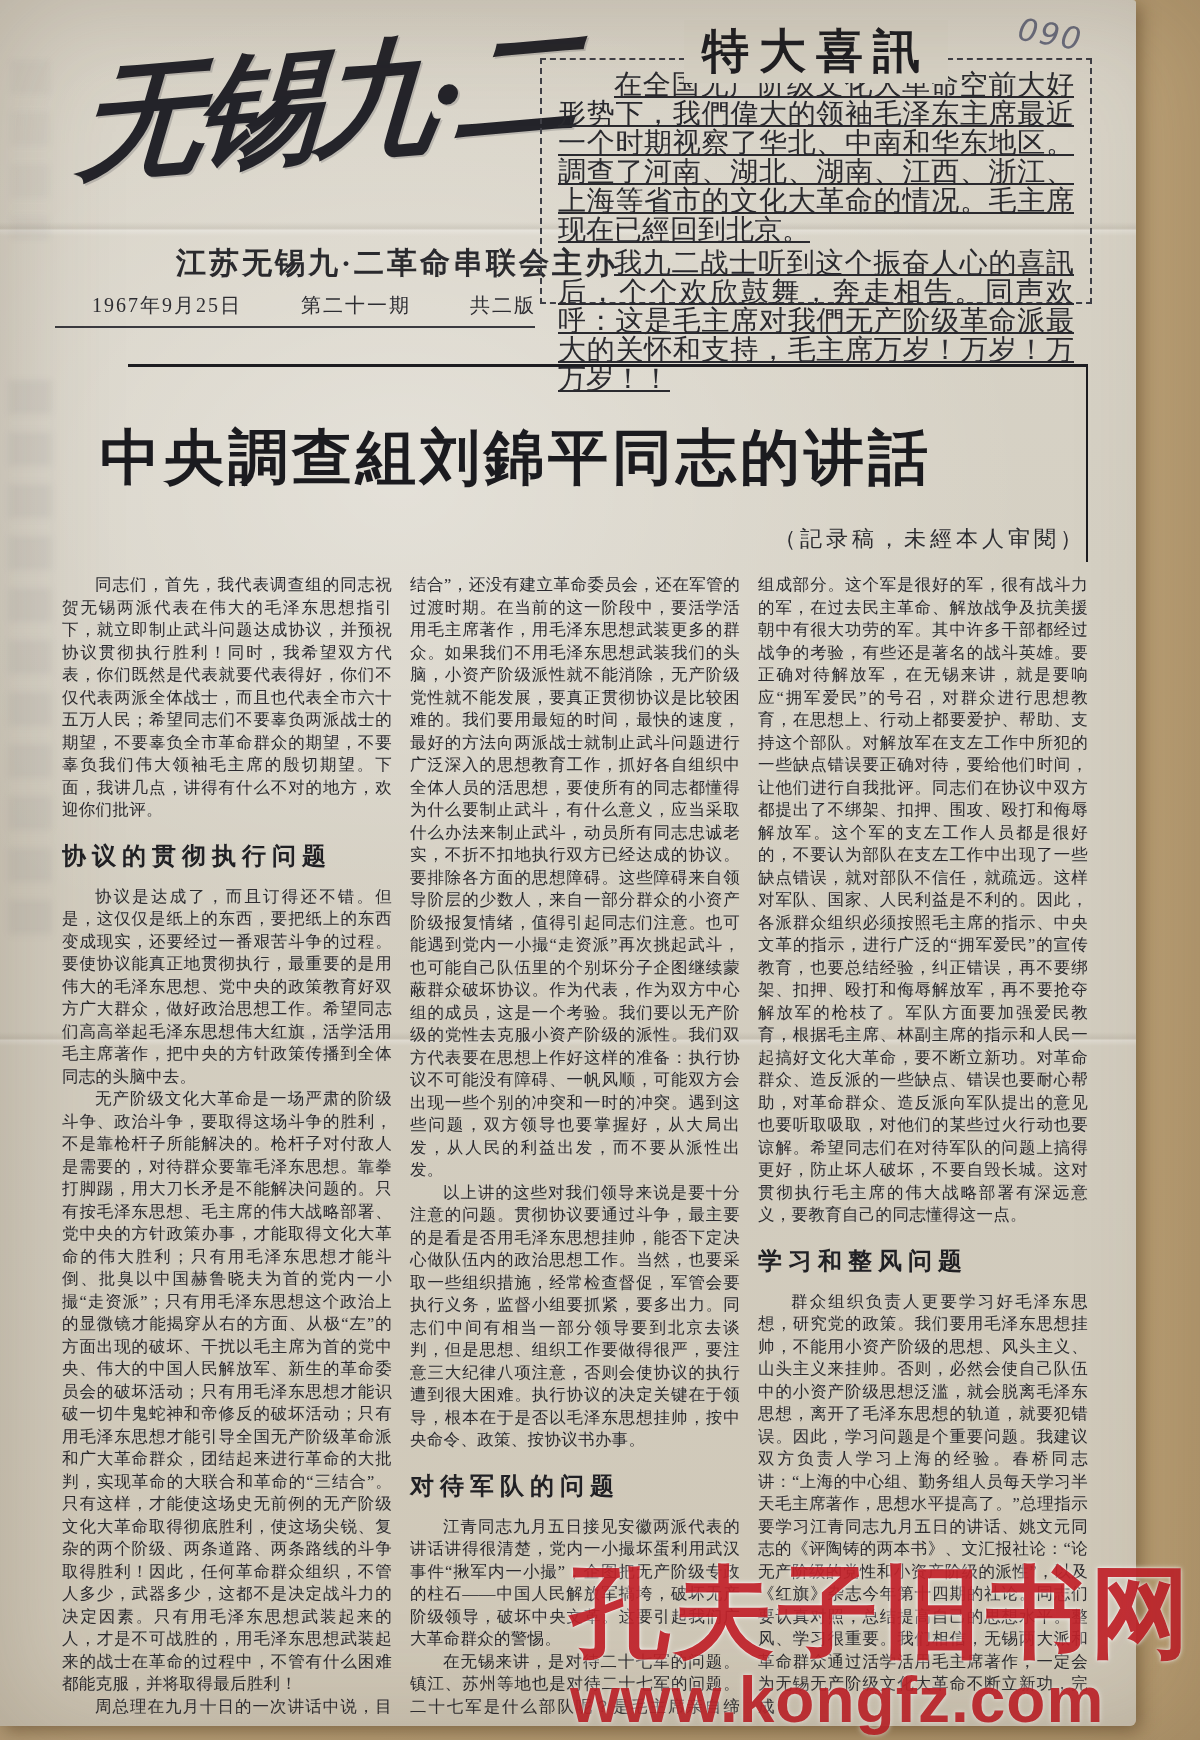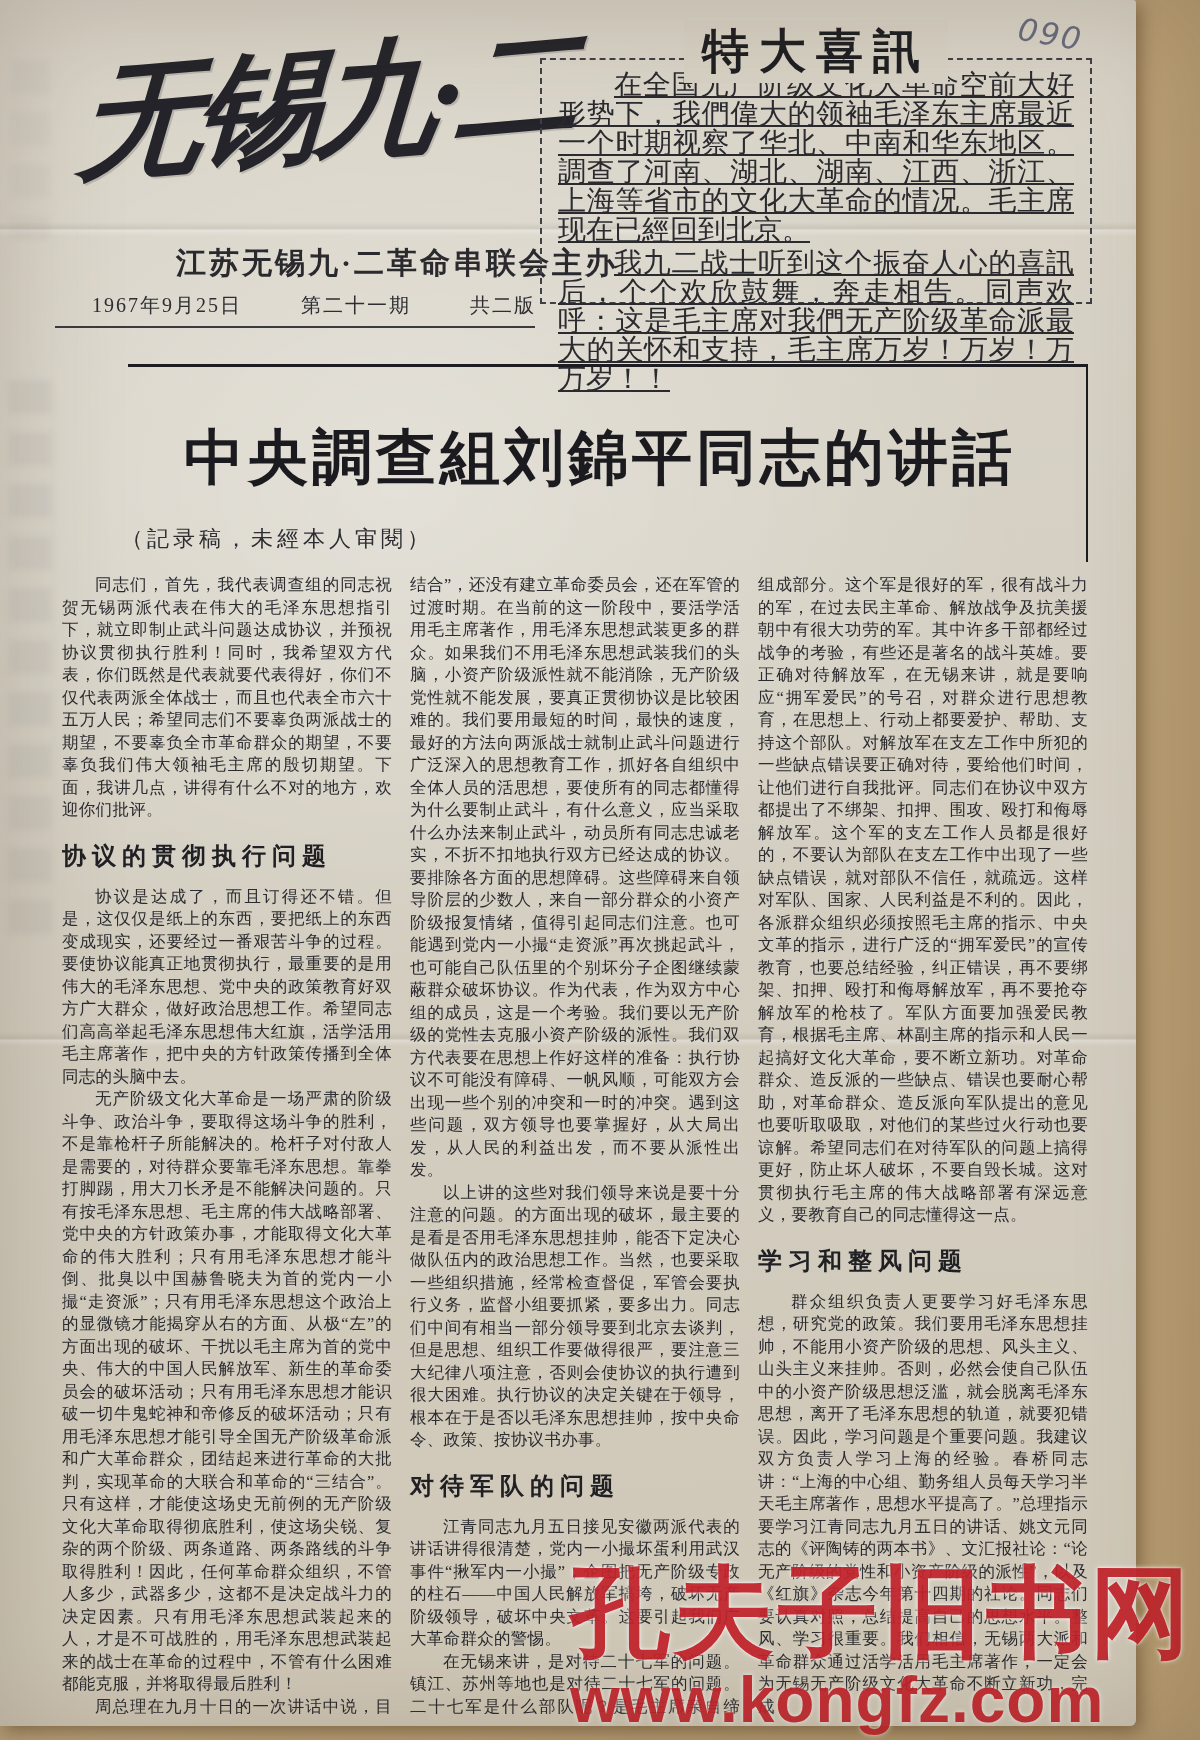--- a/index.html
+++ b/index.html
@@ -47,23 +47,23 @@
     text-indent:2em;text-align:justify;text-decoration:underline;}
   .hw-number{position:absolute;left:1018px;top:16px;font-size:31px;color:#565a70;
     font-style:italic;transform:rotate(10deg);opacity:.85;letter-spacing:2px;
     font-family:"DejaVu Sans","Liberation Sans",sans-serif;}
 
   
   .rule-thick{position:absolute;left:128px;top:364px;width:960px;height:3px;background:#1d1d21;}
   .vrule{position:absolute;left:1086px;top:364px;width:2px;height:198px;background:#1d1d21;}
   .kicker{position:absolute;left:130px;top:382px;width:956px;text-align:center;
     font-size:27px;font-weight:bold;color:#232327;letter-spacing:13px;}
-  .headline{position:absolute;left:100px;top:418px;width:1000px;text-align:center;
+  .headline{position:absolute;left:100px;top:418px;width:1000px;text-align:left;
     font-size:60px;font-weight:bold;color:#1b1b1f;letter-spacing:4px;white-space:nowrap;}
-  .subtitle{position:absolute;left:121px;top:524px;width:956px;text-align:left;
+  .subtitle{position:absolute;left:130px;top:524px;width:956px;text-align:right;
     font-size:22px;color:#2c2c31;letter-spacing:4px;}
 
   
   .columns{position:absolute;left:62px;top:574px;width:1026px;height:1140px;
     display:flex;gap:18px;overflow:hidden;}
   .col{width:330px;flex:0 0 330px;}
   .body-p{margin:0;font-size:16.5px;line-height:22.5px;color:#2b2b30;
     text-align:justify;text-indent:2em;letter-spacing:.3px;}
   .body-p.cont{text-indent:0;}
   .col-heading{margin:18px 0 14px 0;font-size:24px;font-weight:bold;
@@ -111,21 +111,21 @@
   <div class="columns">
     <div class="col">
         <p class="body-p">同志们，首先，我代表调查组的同志祝贺无锡两派代表在伟大的毛泽东思想指引下，就立即制止武斗问题达成协议，并预祝协议贯彻执行胜利！同时，我希望双方代表，你们既然是代表就要代表得好，你们不仅代表两派全体战士，而且也代表全市六十五万人民；希望同志们不要辜负两派战士的期望，不要辜负全市革命群众的期望，不要辜负我们伟大领袖毛主席的殷切期望。下面，我讲几点，讲得有什么不对的地方，欢迎你们批评。</p>
         <h3 class="col-heading">协议的贯彻执行问题</h3>
         <p class="body-p">协议是达成了，而且订得还不错。但是，这仅仅是纸上的东西，要把纸上的东西变成现实，还要经过一番艰苦斗争的过程。要使协议能真正地贯彻执行，最重要的是用伟大的毛泽东思想、党中央的政策教育好双方广大群众，做好政治思想工作。希望同志们高高举起毛泽东思想伟大红旗，活学活用毛主席著作，把中央的方针政策传播到全体同志的头脑中去。</p>
         <p class="body-p">无产阶级文化大革命是一场严肃的阶级斗争、政治斗争，要取得这场斗争的胜利，不是靠枪杆子所能解决的。枪杆子对付敌人是需要的，对待群众要靠毛泽东思想。靠拳打脚踢，用大刀长矛是不能解决问题的。只有按毛泽东思想、毛主席的伟大战略部署、党中央的方针政策办事，才能取得文化大革命的伟大胜利；只有用毛泽东思想才能斗倒、批臭以中国赫鲁晓夫为首的党内一小撮“走资派”；只有用毛泽东思想这个政治上的显微镜才能揭穿从右的方面、从极“左”的方面出现的破坏、干扰以毛主席为首的党中央、伟大的中国人民解放军、新生的革命委员会的破坏活动；只有用毛泽东思想才能识破一切牛鬼蛇神和帝修反的破坏活动；只有用毛泽东思想才能引导全国无产阶级革命派和广大革命群众，团结起来进行革命的大批判，实现革命的大联合和革命的“三结合”。只有这样，才能使这场史无前例的无产阶级文化大革命取得彻底胜利，使这场尖锐、复杂的两个阶级、两条道路、两条路线的斗争取得胜利！因此，任何革命群众组织，不管人多少，武器多少，这都不是决定战斗力的决定因素。只有用毛泽东思想武装起来的人，才是不可战胜的，用毛泽东思想武装起来的战士在革命的过程中，不管有什么困难都能克服，并将取得最后胜利！</p>
         <p class="body-p">周总理在九月十日的一次讲话中说，目前正处在文化大革命的第二阶段——夺权阶段。无锡市还没有实现革命的大联合和革命的“三</p>
       </div>
     <div class="col">
         <p class="body-p cont">结合”，还没有建立革命委员会，还在军管的过渡时期。在当前的这一阶段中，要活学活用毛主席著作，用毛泽东思想武装更多的群众。如果我们不用毛泽东思想武装我们的头脑，小资产阶级派性就不能消除，无产阶级党性就不能发展，要真正贯彻协议是比较困难的。我们要用最短的时间，最快的速度，最好的方法向两派战士就制止武斗问题进行广泛深入的思想教育工作，抓好各自组织中全体人员的活思想，要使所有的同志都懂得为什么要制止武斗，有什么意义，应当采取什么办法来制止武斗，动员所有同志忠诚老实，不折不扣地执行双方已经达成的协议。要排除各方面的思想障碍。这些障碍来自领导阶层的少数人，来自一部分群众的小资产阶级报复情绪，值得引起同志们注意。也可能遇到党内一小撮“走资派”再次挑起武斗，也可能自己队伍里的个别坏分子企图继续蒙蔽群众破坏协议。作为代表，作为双方中心组的成员，这是一个考验。我们要以无产阶级的党性去克服小资产阶级的派性。我们双方代表要在思想上作好这样的准备：执行协议不可能没有障碍、一帆风顺，可能双方会出现一些个别的冲突和一时的冲突。遇到这些问题，双方领导也要掌握好，从大局出发，从人民的利益出发，而不要从派性出发。</p>
-        <p class="body-p">以上讲的这些对我们领导来说是要十分注意的问题。的方面出现的破坏，最主要的是看是否用毛泽东思想挂帅，能否下定决心做队伍内的政治思想工作。当然，也要采取一些组织措施，经常检查督促，军管会要执行义务，监督小组要抓紧，要多出力。同志们中间有相当一部分领导要到北京去谈判，但是思想、组织工作要做得很严，要注意三大纪律八项注意，否则会使协议的执行遭到很大困难。执行协议的决定关键在于领导，根本在于是否以毛泽东思想挂帅，按中央命令、政策、按协议书办事。</p>
+        <p class="body-p">以上讲的这些对我们领导来说是要十分注意的问题。贯彻协议要通过斗争，最主要的是看是否用毛泽东思想挂帅，能否下定决心做队伍内的政治思想工作。当然，也要采取一些组织措施，经常检查督促，军管会要执行义务，监督小组要抓紧，要多出力。同志们中间有相当一部分领导要到北京去谈判，但是思想、组织工作要做得很严，要注意三大纪律八项注意，否则会使协议的执行遭到很大困难。执行协议的决定关键在于领导，根本在于是否以毛泽东思想挂帅，按中央命令、政策、按协议书办事。</p>
         <h3 class="col-heading">对待军队的问题</h3>
         <p class="body-p">江青同志九月五日接见安徽两派代表的讲话讲得很清楚，党内一小撮坏蛋利用武汉事件“揪军内一小撮”，企图把无产阶级专政的柱石——中国人民解放军搞垮，破坏无产阶级领导，破坏中央文革。这要引起我们广大革命群众的警惕。</p>
         <p class="body-p">在无锡来讲，是对待二十七军的问题。镇江、苏州等地也是对待二十七军的问题。二十七军是什么部队呢？是毛主席亲自缔造、林副主席直接领导、指挥的中国人民解放军的一个</p>
       </div>
     <div class="col">
         <p class="body-p cont">组成部分。这个军是很好的军，很有战斗力的军，在过去民主革命、解放战争及抗美援朝中有很大功劳的军。其中许多干部都经过战争的考验，有些还是著名的战斗英雄。要正确对待解放军，在无锡来讲，就是要响应“拥军爱民”的号召，对群众进行思想教育，在思想上、行动上都要爱护、帮助、支持这个部队。对解放军在支左工作中所犯的一些缺点错误要正确对待，要给他们时间，让他们进行自我批评。同志们在协议中双方都提出了不绑架、扣押、围攻、殴打和侮辱解放军。这个军的支左工作人员都是很好的，不要认为部队在支左工作中出现了一些缺点错误，就对部队不信任，就疏远。这样对军队、国家、人民利益是不利的。因此，各派群众组织必须按照毛主席的指示、中央文革的指示，进行广泛的“拥军爱民”的宣传教育，也要总结经验，纠正错误，再不要绑架、扣押、殴打和侮辱解放军，再不要抢夺解放军的枪枝了。军队方面要加强爱民教育，根据毛主席、林副主席的指示和人民一起搞好文化大革命，要不断立新功。对革命群众、造反派的一些缺点、错误也要耐心帮助，对革命群众、造反派向军队提出的意见也要听取吸取，对他们的某些过火行动也要谅解。希望同志们在对待军队的问题上搞得更好，防止坏人破坏，不要自毁长城。这对贯彻执行毛主席的伟大战略部署有深远意义，要教育自己的同志懂得这一点。</p>
         <h3 class="col-heading">学习和整风问题</h3>
         <p class="body-p">群众组织负责人更要学习好毛泽东思想，研究党的政策。我们要用毛泽东思想挂帅，不能用小资产阶级的思想、风头主义、山头主义来挂帅。否则，必然会使自己队伍中的小资产阶级思想泛滥，就会脱离毛泽东思想，离开了毛泽东思想的轨道，就要犯错误。因此，学习问题是个重要问题。我建议双方负责人学习上海的经验。春桥同志讲：“上海的中心组、勤务组人员每天学习半天毛主席著作，思想水平提高了。”总理指示要学习江青同志九月五日的讲话、姚文元同志的《评陶铸的两本书》、文汇报社论：“论无产阶级的党性和小资产阶级的派性”，以及《红旗》杂志今年第十四期的社论。同志们要认真对照，总结提高自己的思想水平。整风、学习很重要。我们相信，无锡两大派和革命群众通过活学活用毛主席著作，一定会为无锡无产阶级文化大革命不断立新功，完成</p>
       </div>
   </div>

